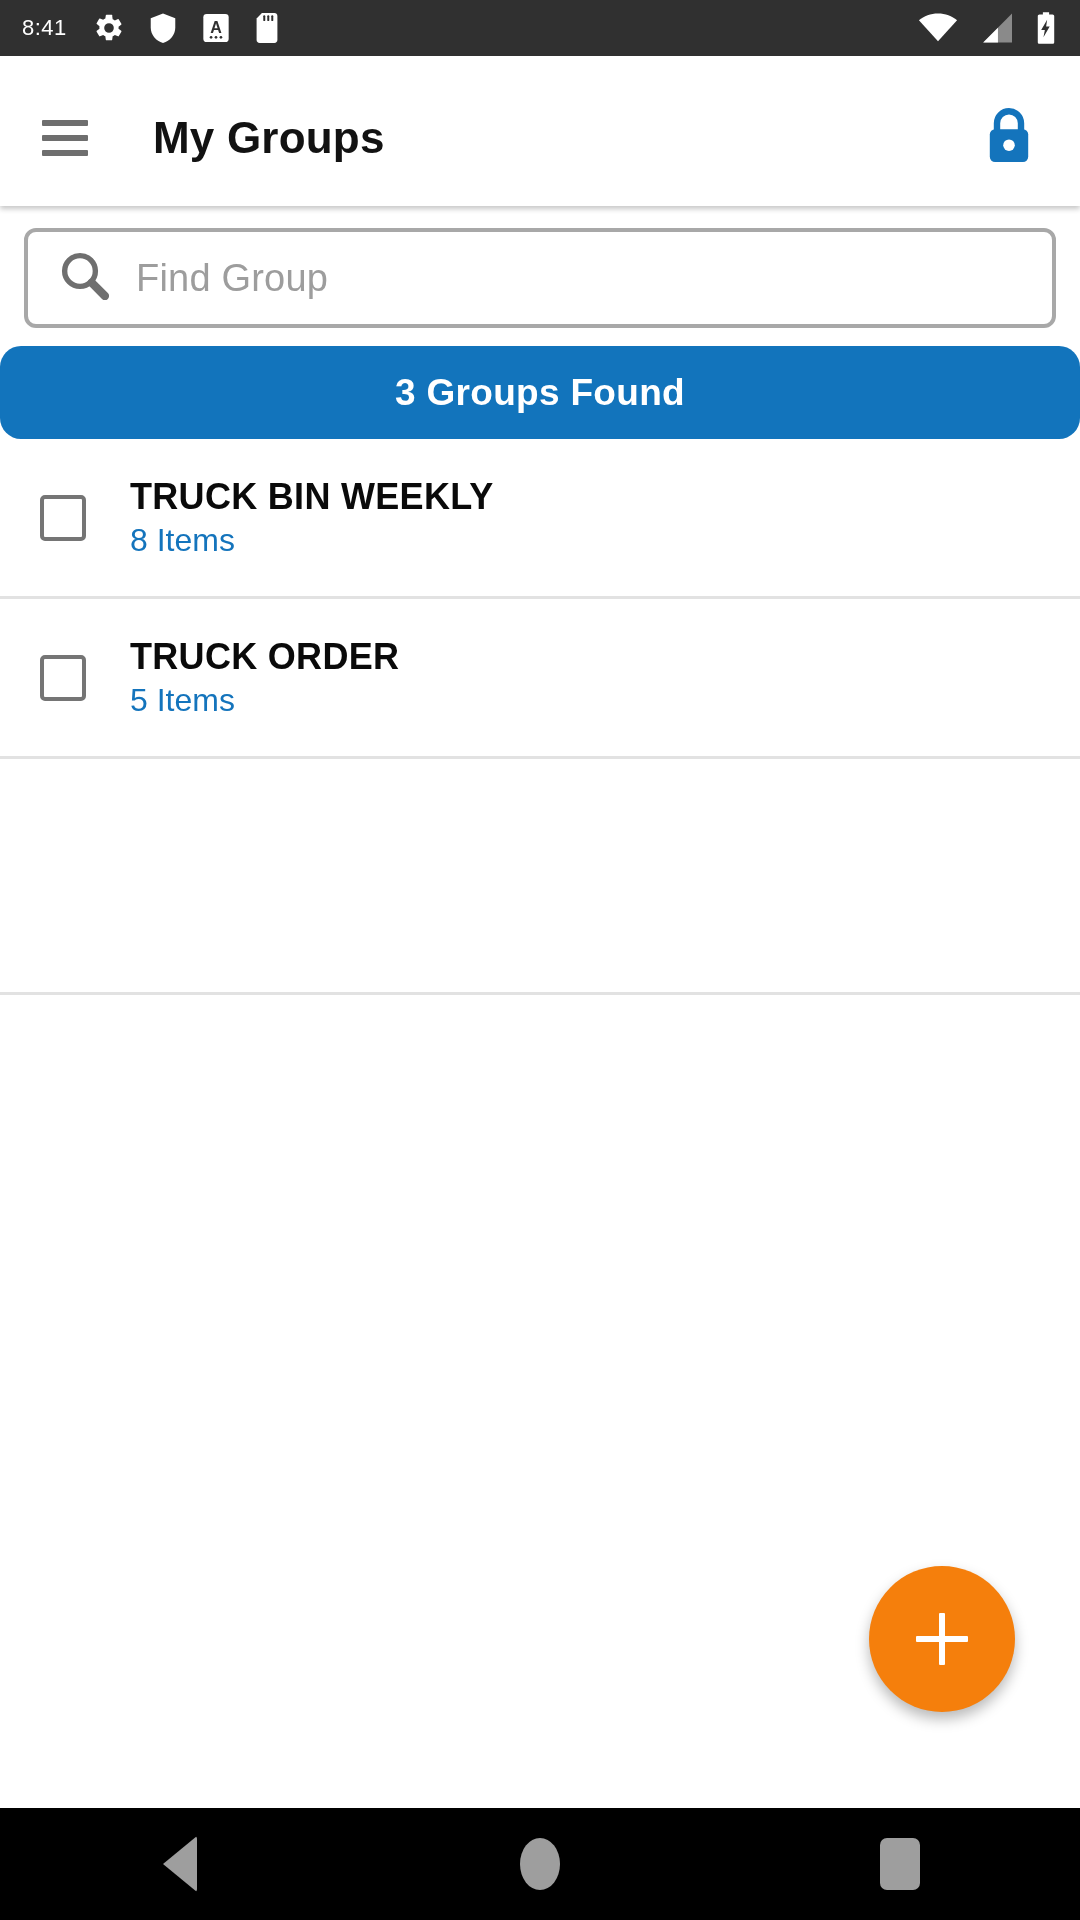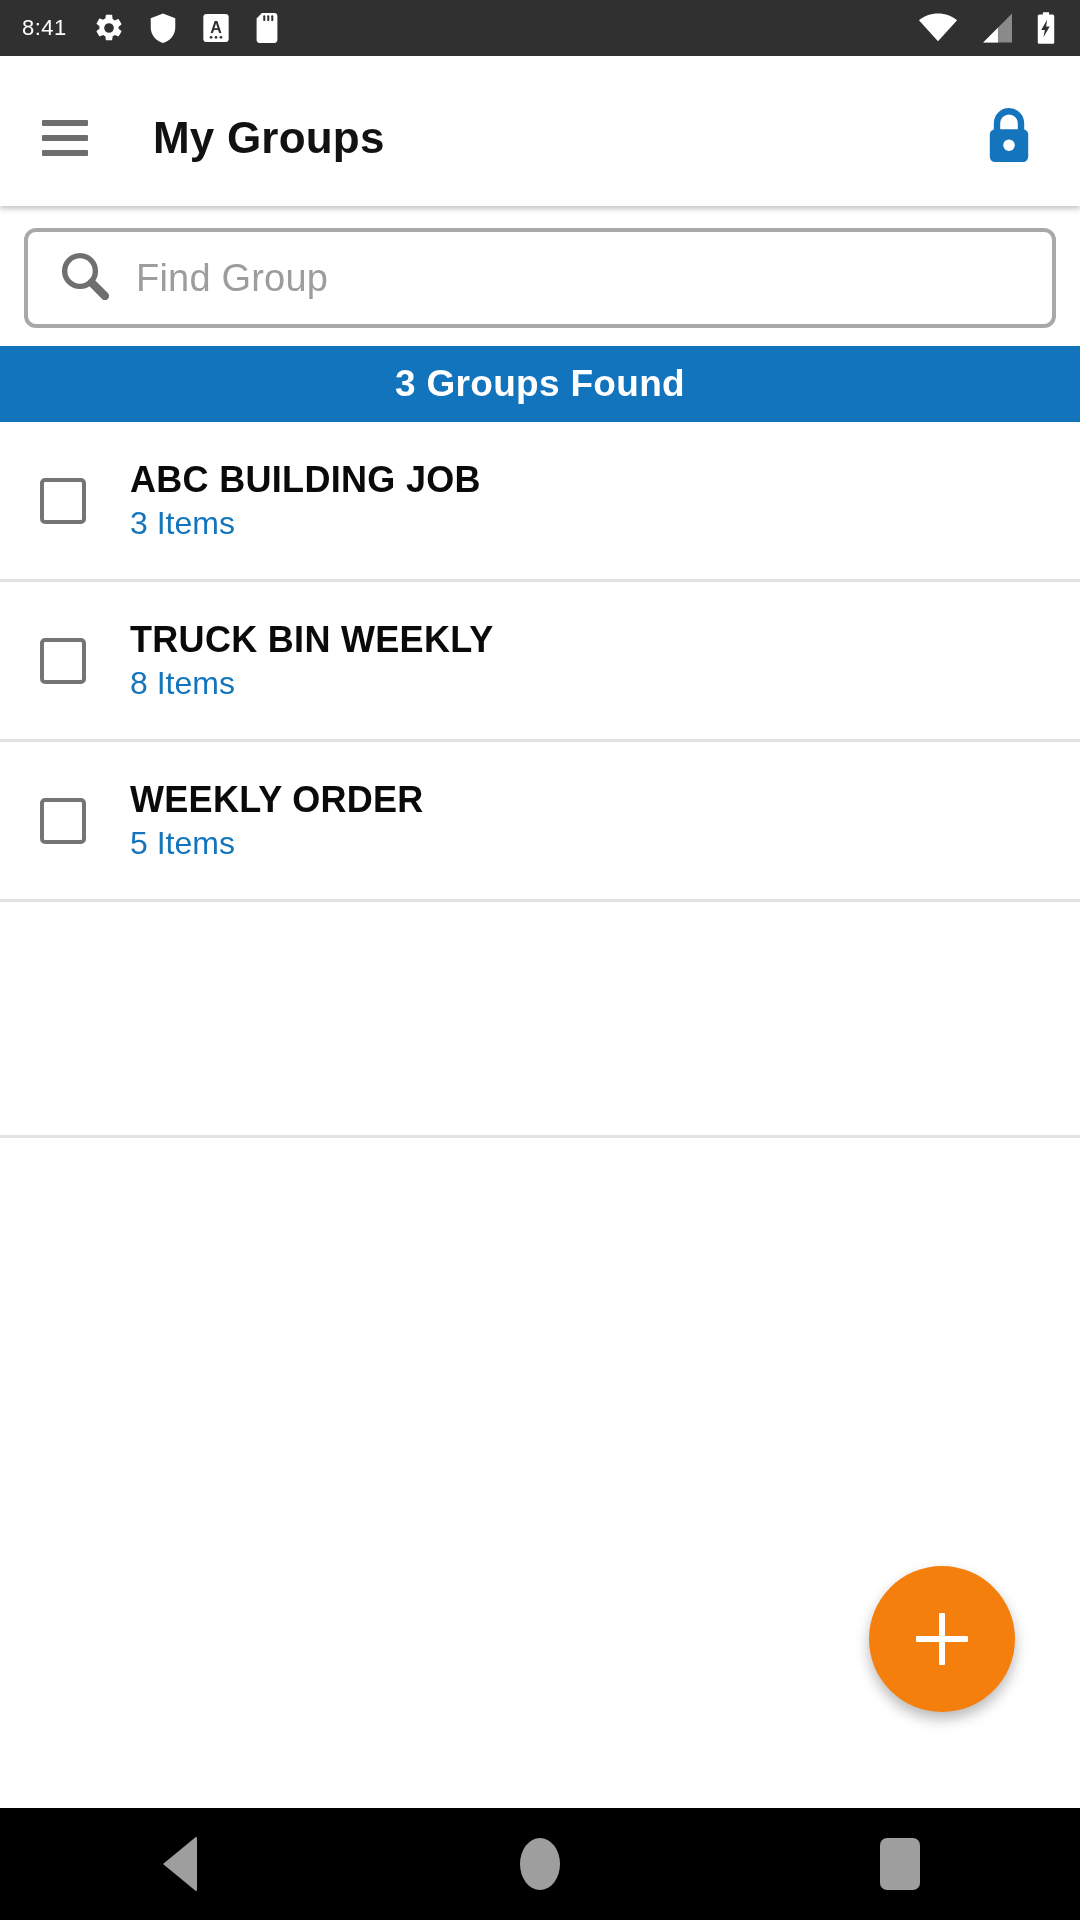--- a/index.html
+++ b/index.html
@@ -45,23 +45,23 @@
     height:100px; border:4px solid #a8a8a8; border-radius:12px;
     display:flex; align-items:center; padding:0 30px; background:#fff;
   }
   .search-ico{ flex:0 0 auto; margin-right:24px; }
   .search-placeholder{
     font-size:38px; color:#9d9d9d; font-weight:400; letter-spacing:.2px;
   }
 
   
   .banner{
-    height:76px; background:#1274bc; color:#ffffff;
+    height:93px; background:#1274bc; color:#ffffff;
     display:flex; align-items:center; justify-content:center;
-    font-size:37px; font-weight:700; letter-spacing:.3px;
+    font-size:37px; font-weight:700; letter-spacing:.3px;border-radius:21px;
   }
 
   
   .list{ background:#fff; }
   .row{
     height:160px; display:flex; align-items:center;
     border-bottom:3px solid #e2e2e2; padding-left:40px; background:#fff;
   }
   .row-cb{
     width:46px; height:46px; border:4px solid #757575; border-radius:5px;
@@ -188,40 +188,33 @@
       </svg>
     </span>
     <span class="search-placeholder">Find Group</span>
   </div>
 </div>
 
 <div class="banner">3 Groups Found</div>
 
 <div class="list">
 
-  <div class="row">
-    <div class="row-cb"></div>
-    <div class="row-text">
-      <div class="row-title">ABC BUILDING JOB</div>
-      <div class="row-sub">3 Items</div>
-    </div>
-  </div>
 
   <div class="row">
     <div class="row-cb"></div>
     <div class="row-text">
       <div class="row-title">TRUCK BIN WEEKLY</div>
       <div class="row-sub">8 Items</div>
     </div>
   </div>
 
   <div class="row">
     <div class="row-cb"></div>
     <div class="row-text">
-      <div class="row-title">WEEKLY ORDER</div>
+      <div class="row-title">TRUCK ORDER</div>
       <div class="row-sub">5 Items</div>
     </div>
   </div>
 
   <div class="row-empty"></div>
 </div>
 
 <div class="fab">
   <span class="fab-plus"></span>
 </div>

